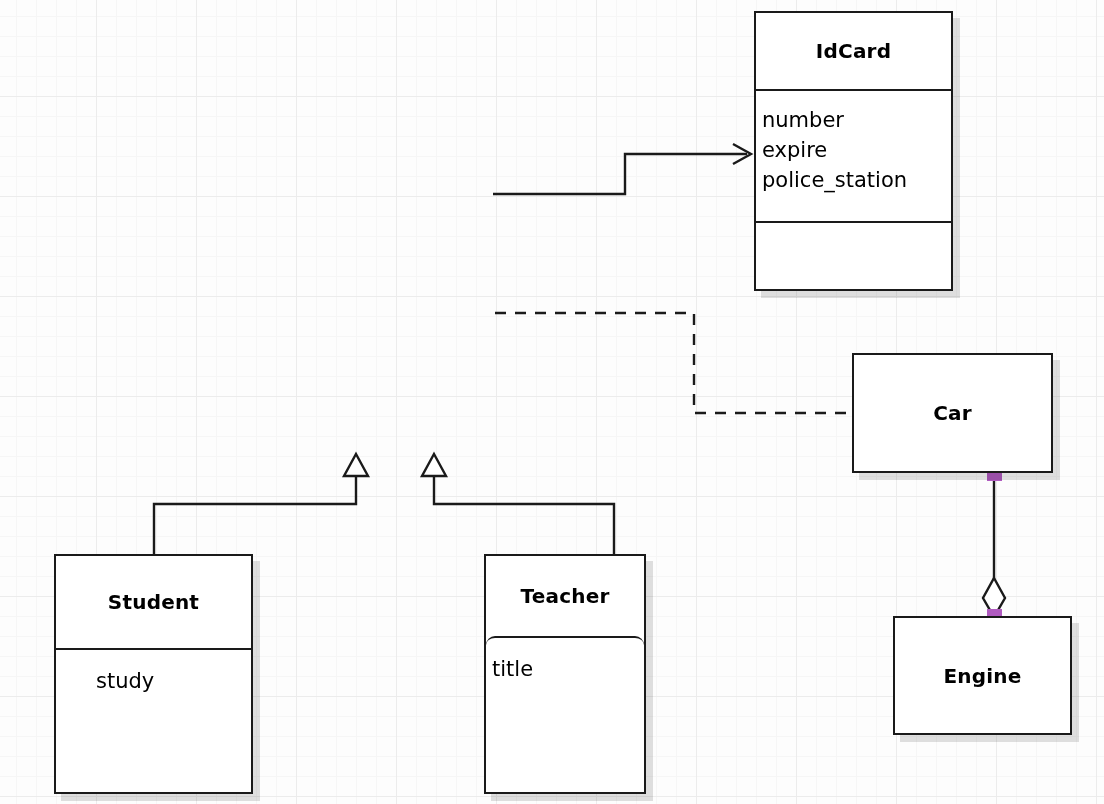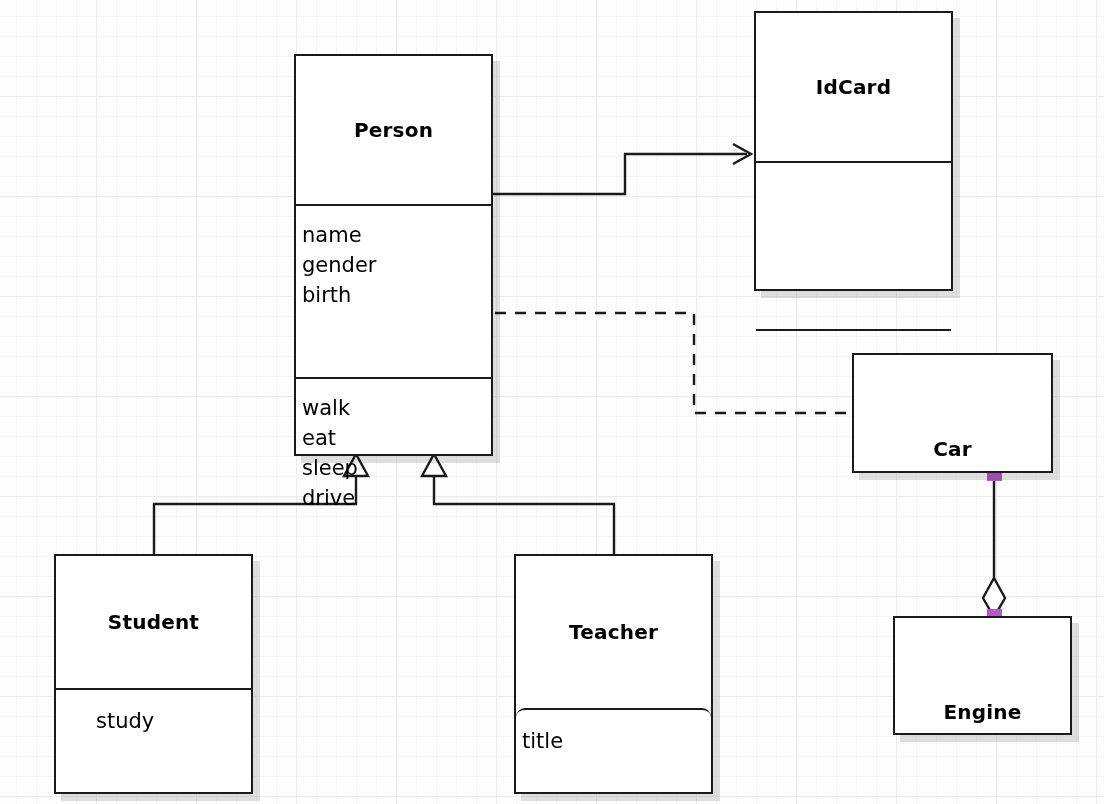--- a/index.html
+++ b/index.html
@@ -36,21 +36,20 @@
     position: absolute;
     box-sizing: border-box;
     background: #ffffff;
     border: 2px solid #1a1a1a;
     box-shadow: 7px 7px 0 0 rgba(0,0,0,0.12);
     z-index: 5;
   }
   .compartment {
     box-sizing: border-box;
     overflow: hidden;
-    margin-top: 36px;
   }
   .compartment + .compartment {
     border-top: 2px solid #1a1a1a;
   }
   .cls-title {
     display: flex;
     align-items: center;
     justify-content: center;
     font-weight: bold;
     font-size: 20px;
@@ -101,50 +100,39 @@
     </g>
 
     <g>
       <path d="M 994 473 L 994 580" fill="none" stroke="#1a1a1a" stroke-width="2.4"></path>
       <polygon points="994,578 1005,598 994,617 983,598" fill="#ffffff" stroke="#1a1a1a" stroke-width="2.4"></polygon>
       <rect x="987" y="466" width="15" height="15" fill="#b05bc0"></rect>
       <rect x="987" y="609" width="15" height="15" fill="#b05bc0"></rect>
     </g>
   </svg>
 
-  <div class="uml-class" style="left:294px; top:54px; width:199px; height:402px;">
-    <div class="compartment cls-title" style="height:76px;">Person</div>
-    <div class="compartment cls-members" style="height:137px;">
-      <div class="member">name</div>
-      <div class="member">gender</div>
-      <div class="member">birth</div>
-    </div>
-    <div class="compartment cls-members" style="height:185px;">
-      <div class="member">walk</div>
-      <div class="member">eat</div>
-      <div class="member">sleep</div>
-      <div class="member">drive</div>
-    </div>
-  </div>
 
   <div class="uml-class" style="left:754px; top:11px; width:199px; height:280px;">
     <div class="compartment cls-title" style="height:76px;">IdCard</div>
     <div class="compartment cls-members" style="height:132px;">
+      <div class="member">number</div>
+      <div class="member">expire</div>
+      <div class="member">police_station</div>
     </div>
     <div class="compartment cls-empty" style="height:68px;"></div>
   </div>
 
   <div class="uml-class" style="left:54px; top:554px; width:199px; height:240px;">
-    <div class="compartment cls-title" style="height:60px;">Student</div>
+    <div class="compartment cls-title" style="height:92px;">Student</div>
     <div class="compartment cls-members single" style="height:76px;padding-left:40px;">
       <div class="member">study</div>
     </div>
   </div>
 
-  <div class="uml-class" style="left:514px; top:554px; width:199px; height:240px;">
+  <div class="uml-class" style="left:484px; top:554px; width:162px; height:240px;">
     <div class="compartment cls-title" style="height:80px;">Teacher</div>
     <div class="compartment cls-members single" style="height:80px;border-radius:9px;">
       <div class="member">title</div>
     </div>
   </div>
 
   <div class="uml-class" style="left:852px; top:353px; width:201px; height:120px;">
     <div class="compartment cls-title" style="height:100%;">Car</div>
   </div>
 

